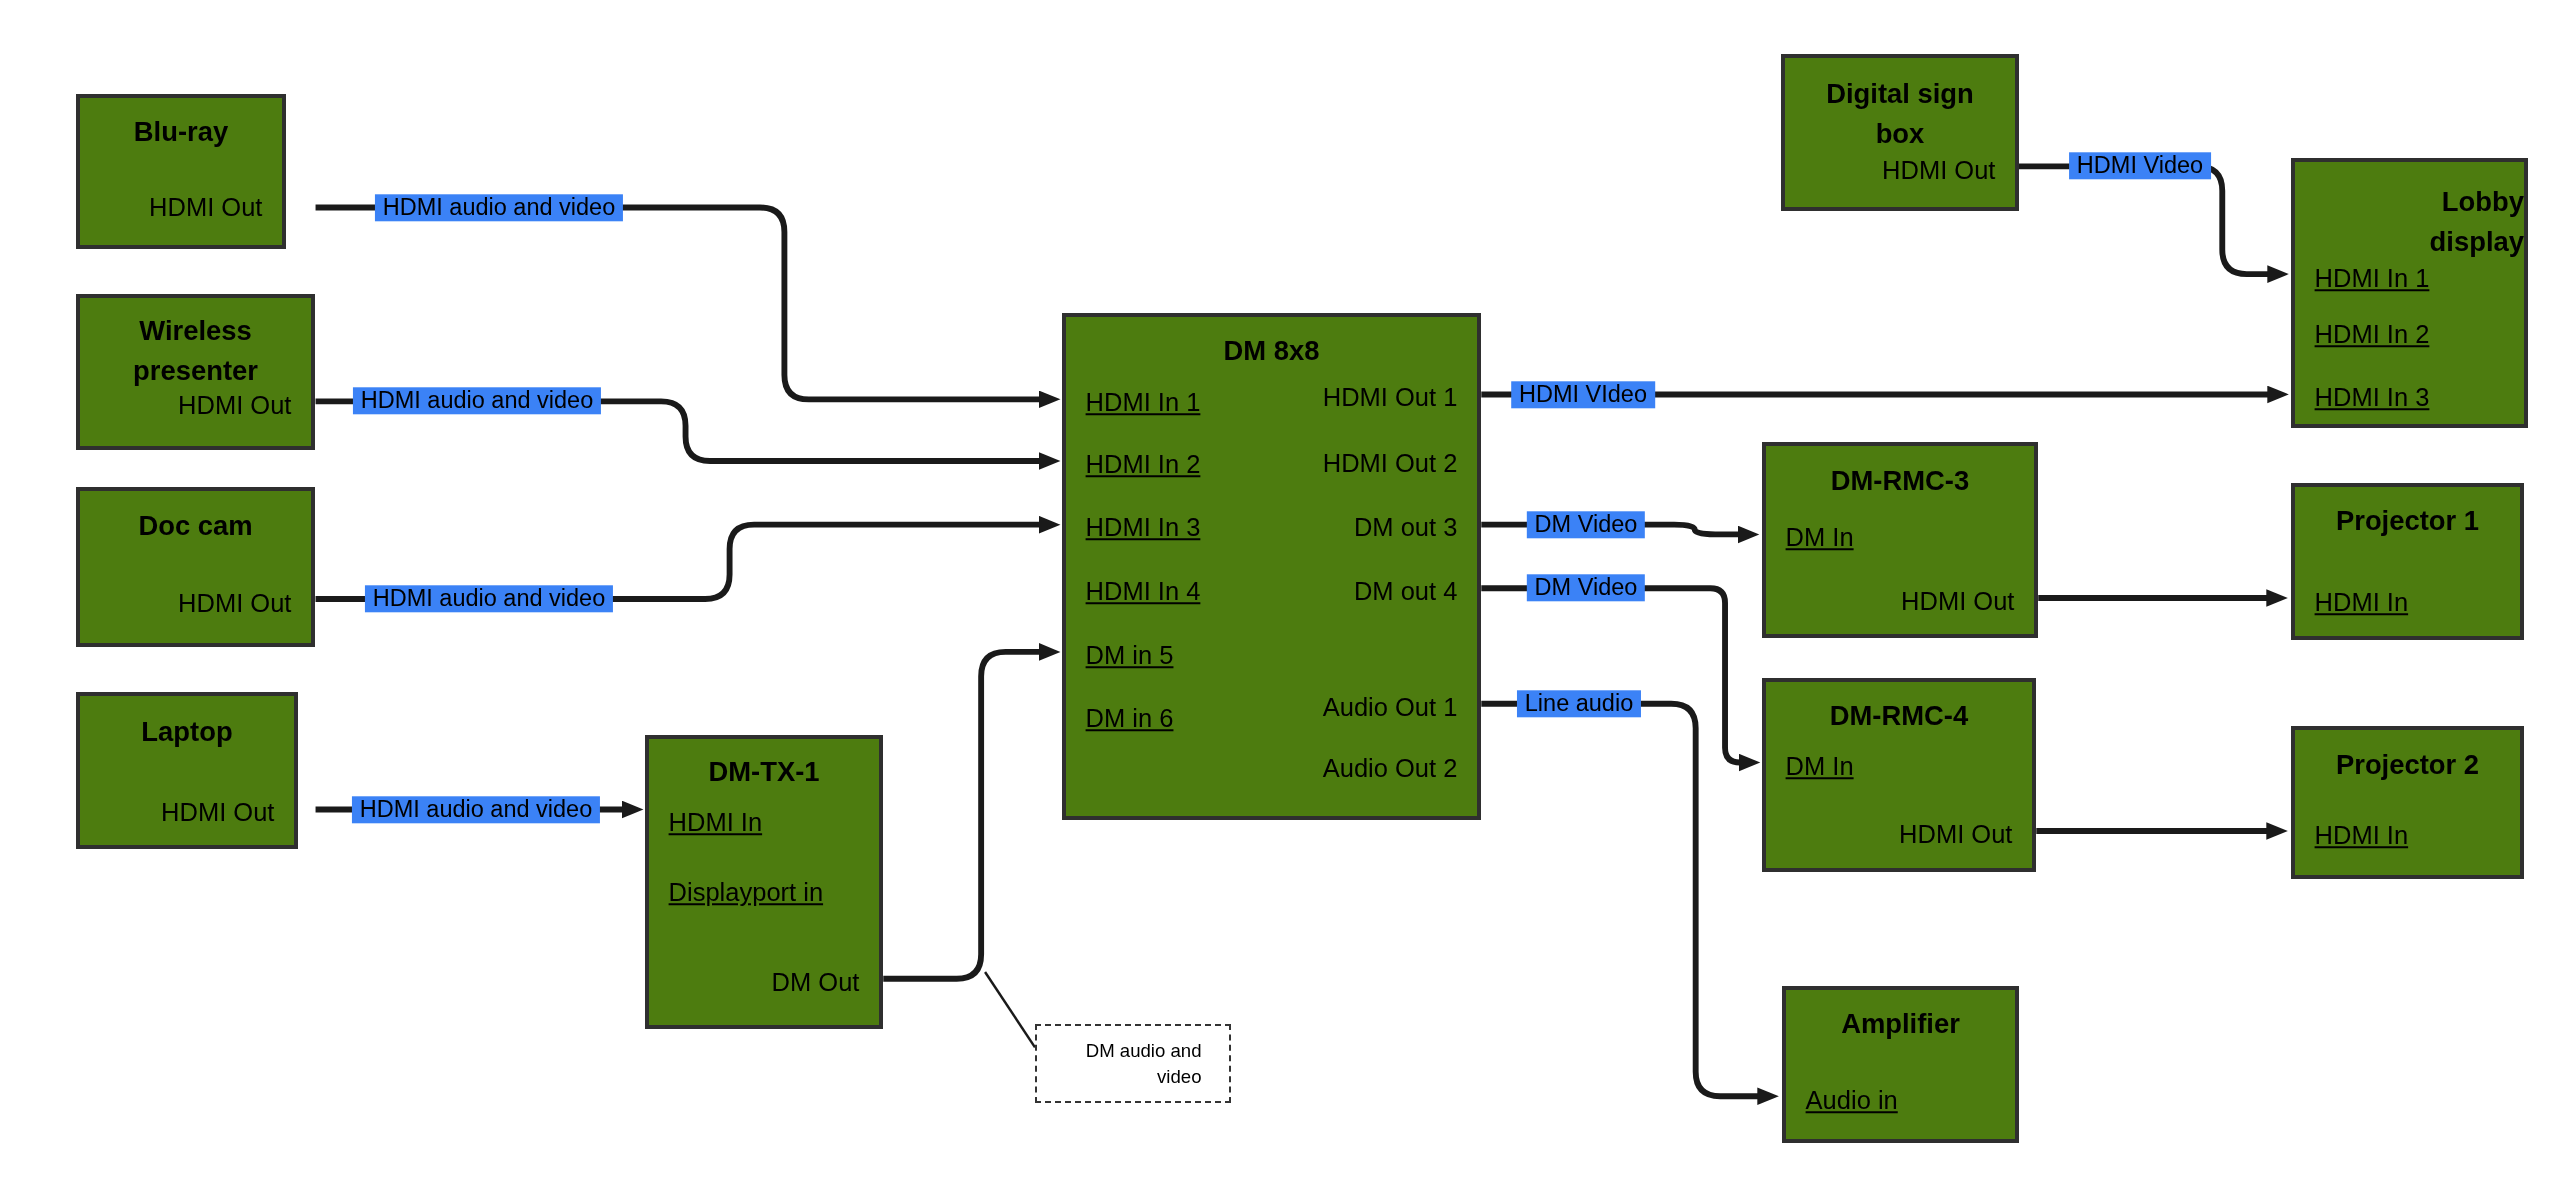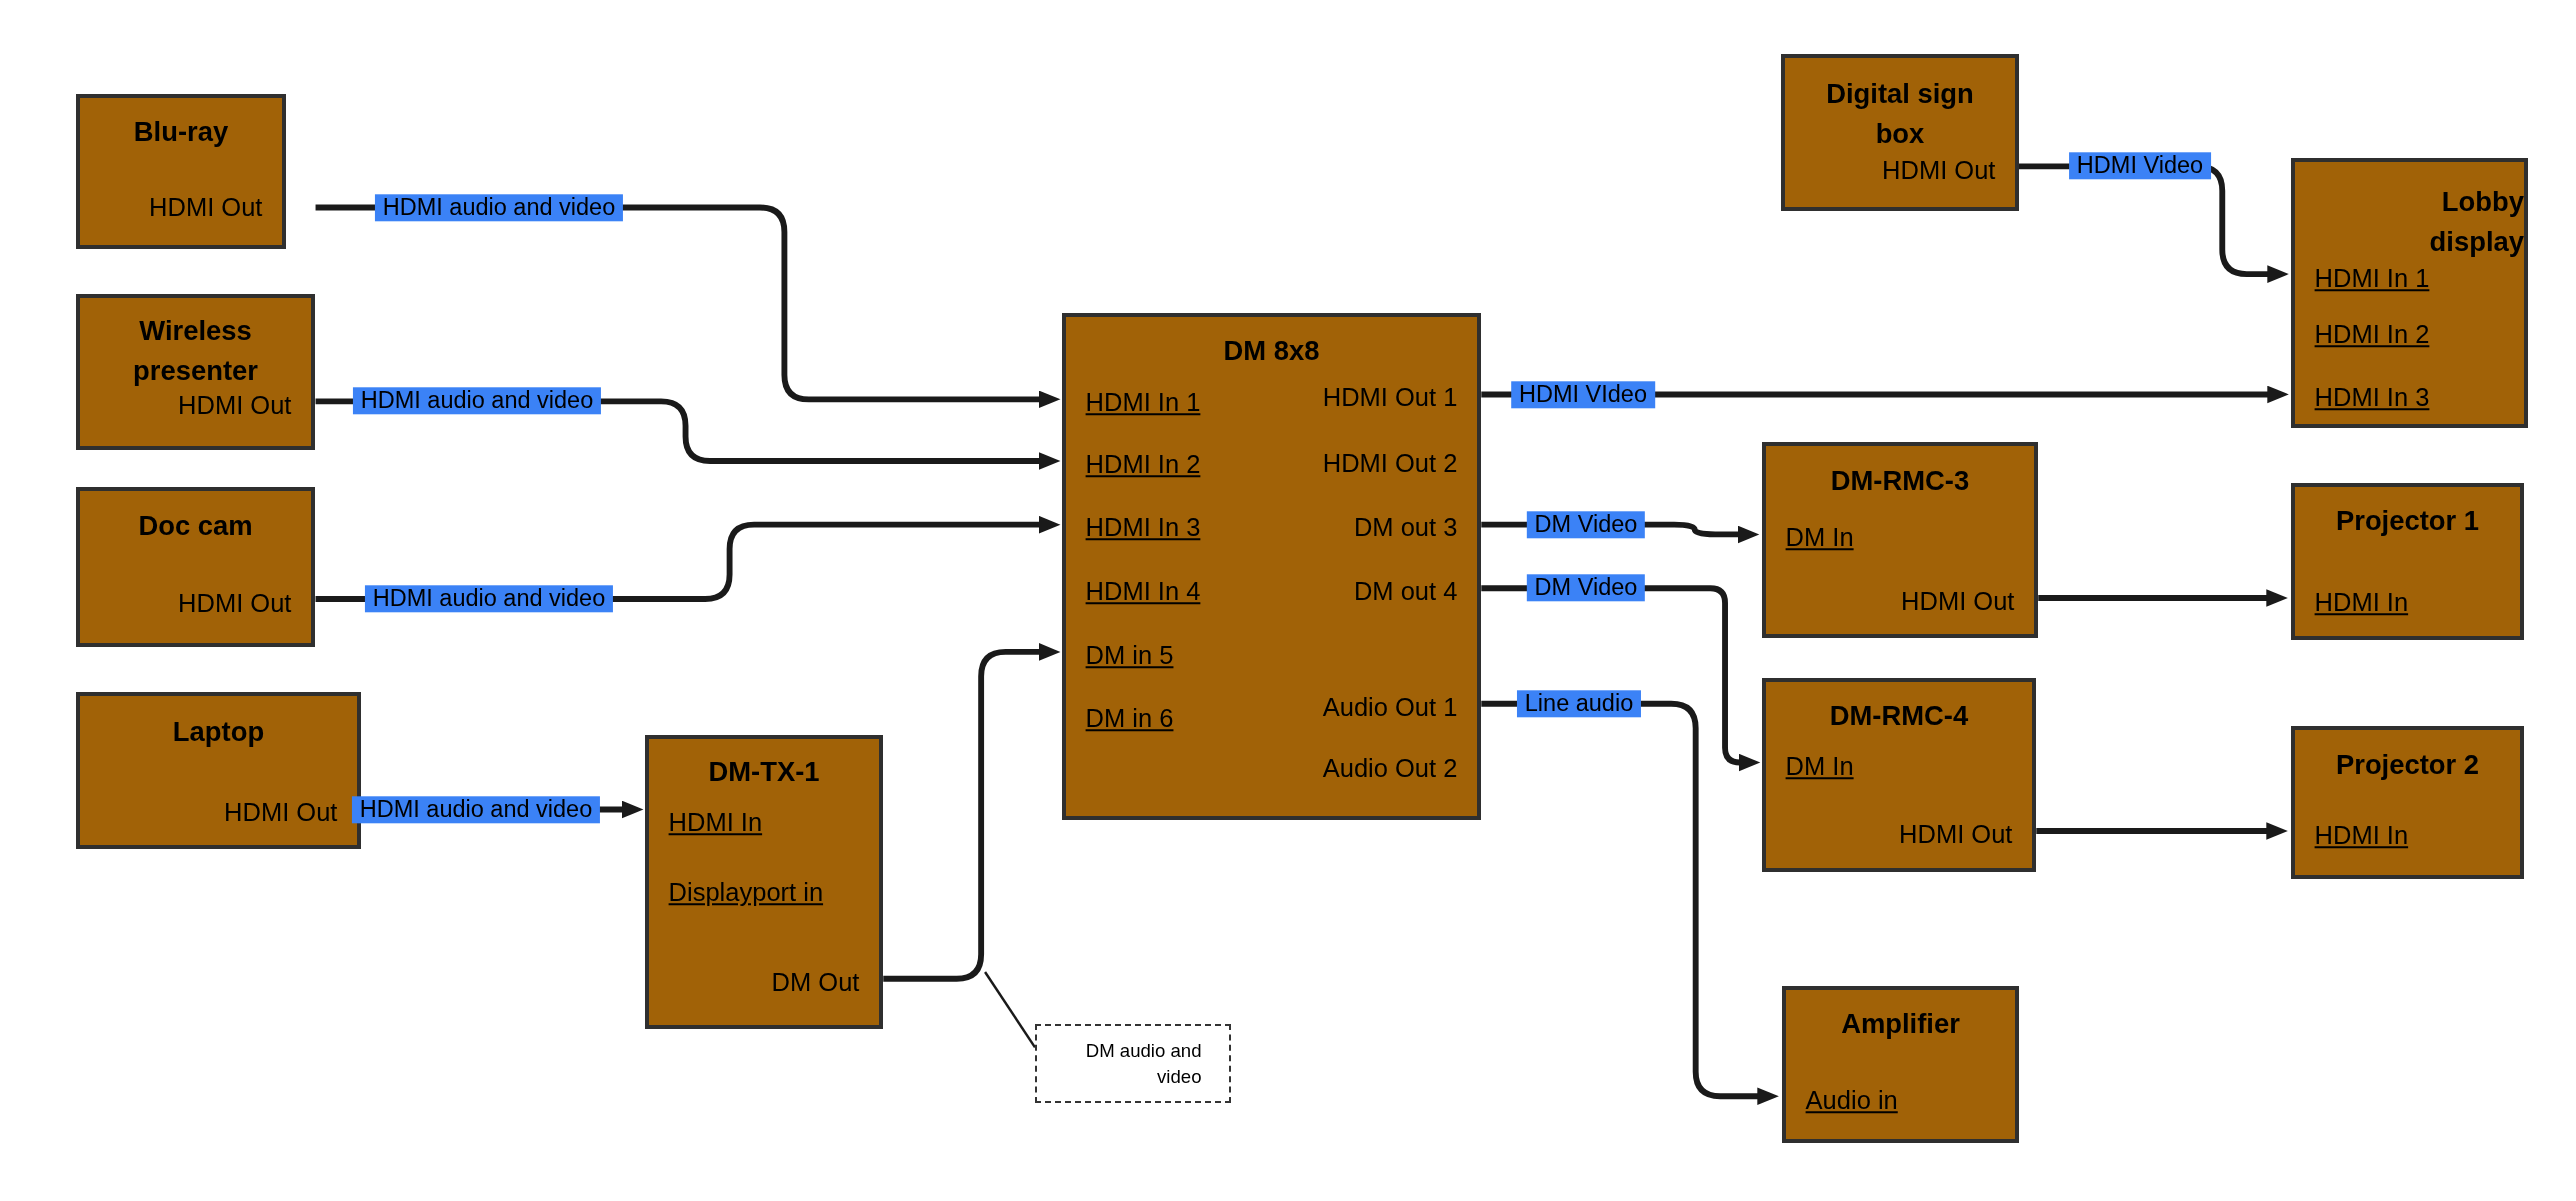--- a/index.html
+++ b/index.html
@@ -1,21 +1,21 @@
 <!DOCTYPE html>
 <html><head>
 <meta charset="utf-8">
 <style>
   html,body{margin:0;padding:0;background:#ffffff;}
   body{font-family:"Liberation Sans", sans-serif; color:#000;}
   #canvas{position:relative;width:2576px;height:1201px;background:#ffffff;overflow:hidden;}
   #wires{position:absolute;left:0;top:0;width:2576px;height:1201px;}
   .node{
     position:absolute;
-    background:#a16207;
+    background:#4d7c0f;
     border:4.9px solid #2f2f2f;
     box-sizing:border-box;
   }
   .node-title{
     position:absolute;
     left:0;right:0;
     text-align:center;
     font-weight:bold;
     font-size:27.4px;
     line-height:40px;
@@ -89,21 +89,21 @@
   <div class="node" style="left:76px;top:294px;width:239px;height:156px;">
     <div class="node-title" style="top:12.7px;"><span class="tw" style="max-width:176px;">Wireless presenter</span></div>
     <div class="port pr" style="top:108px;">HDMI Out</div>
   </div>
 
   <div class="node" style="left:76px;top:487px;width:239px;height:160px;">
     <div class="node-title" style="top:14.7px;"><span class="tw">Doc cam</span></div>
     <div class="port pr" style="top:113px;">HDMI Out</div>
   </div>
 
-  <div class="node" style="left:76px;top:692px;width:285px;height:157px;">
+  <div class="node" style="left:76px;top:692px;width:222px;height:157px;">
     <div class="node-title" style="top:15.7px;"><span class="tw">Laptop</span></div>
     <div class="port pr" style="top:117px;">HDMI Out</div>
   </div>
 
   <div class="node" style="left:645px;top:735px;width:238px;height:294px;">
     <div class="node-title" style="top:12.7px;"><span class="tw">DM-TX-1</span></div>
     <div class="port pl" style="top:84px;">HDMI In</div>
     <div class="port pl" style="top:154px;">Displayport in</div>
     <div class="port pr" style="top:244px;">DM Out</div>
   </div>

